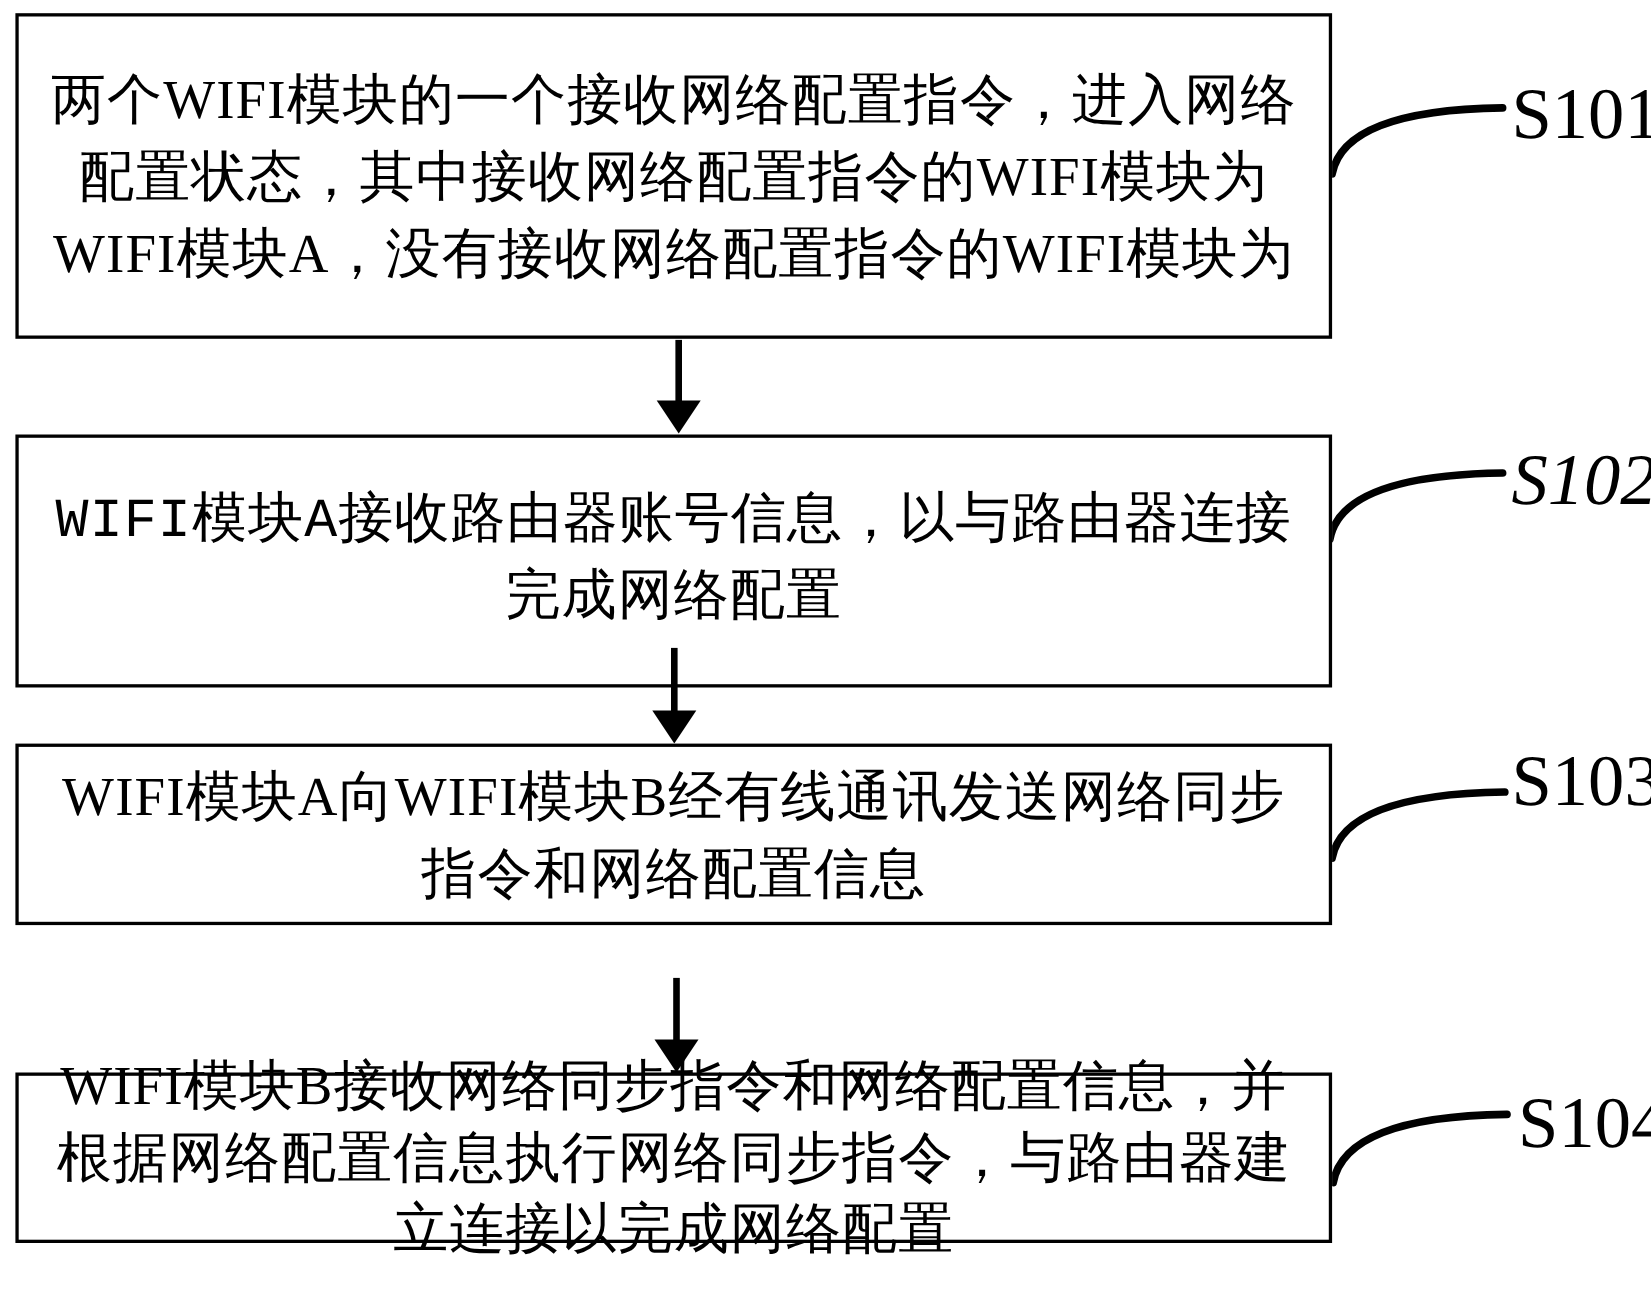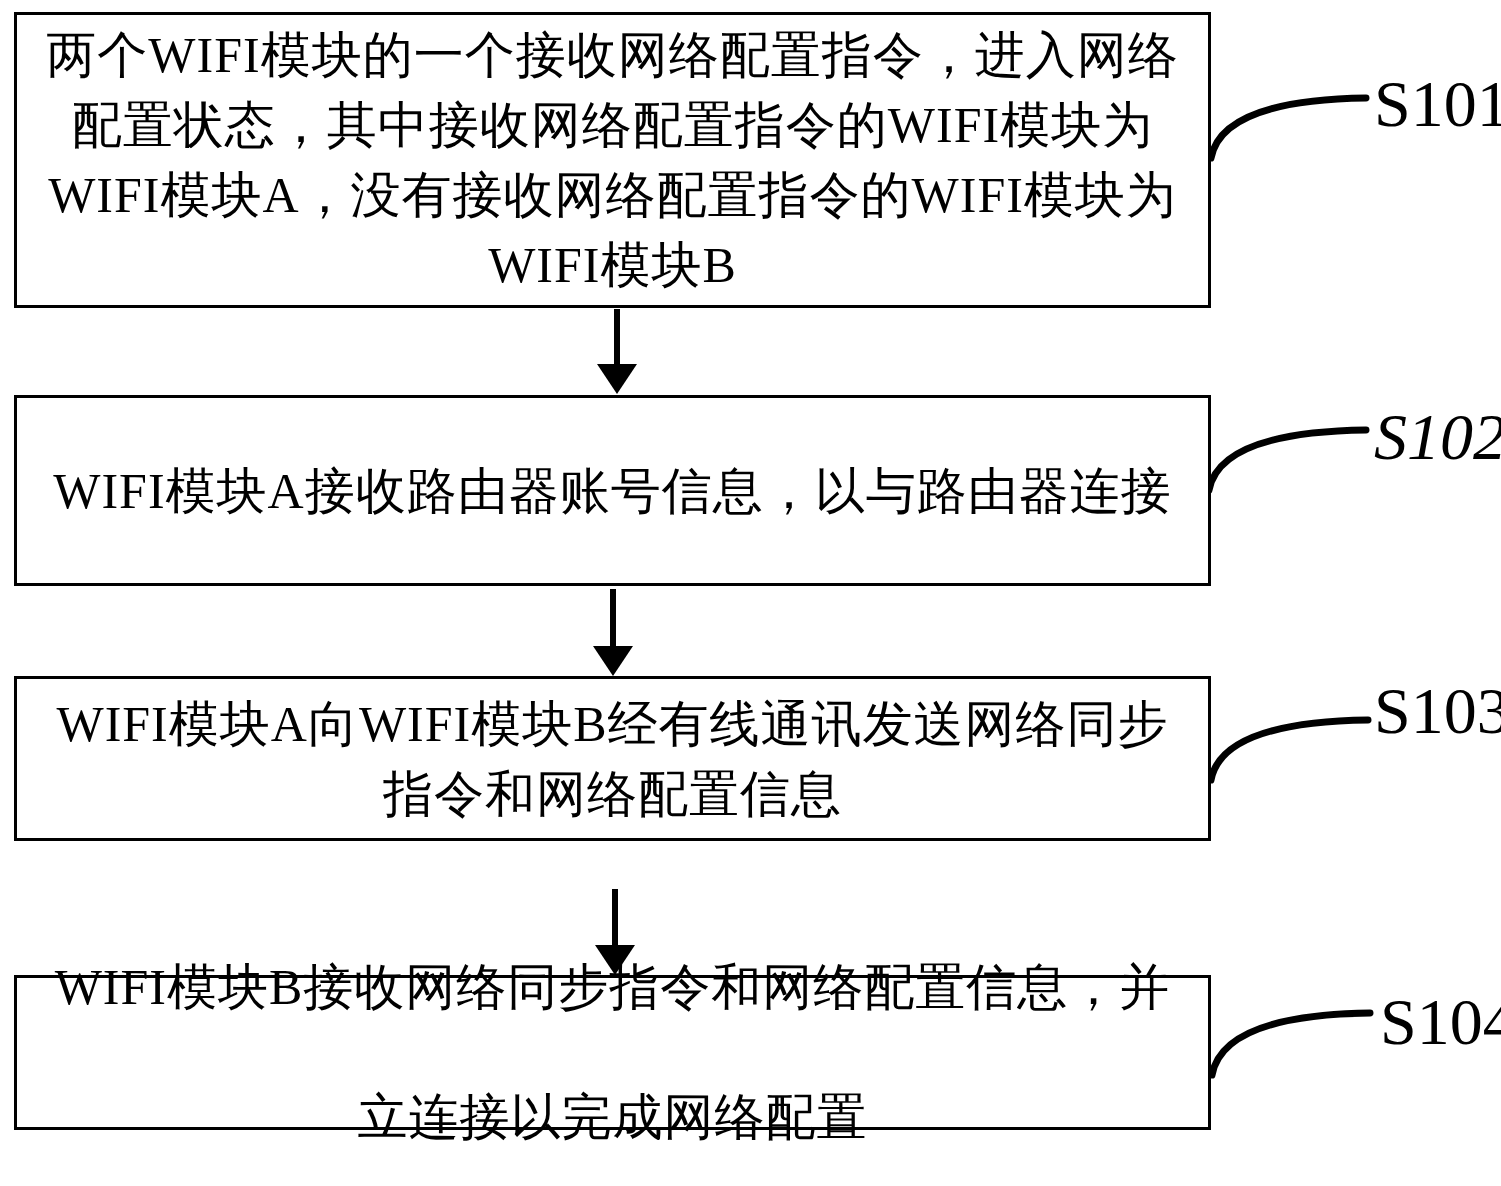--- a/index.html
+++ b/index.html
@@ -93,32 +93,32 @@
     <path class="leader" d="M1209 490 Q1220 432 1366 430"></path>
     <path class="leader" d="M1211 780 Q1222 722 1368 720"></path>
     <path class="leader" d="M1212 1075 Q1223 1015 1370 1013"></path>
   </svg>
 
   <div class="step-box box-s101" style="top:12px; height:296px;">
     <div class="box-text">
       <span>两个WIFI模块的一个接收网络配置指令，进入网络</span><br>
       <span>配置状态，其中接收网络配置指令的WIFI模块为</span><br>
       <span>WIFI模块A，没有接收网络配置指令的WIFI模块为</span><br>
-      <span>WIFI模块B</span>
     </div>
   </div>
 
   <div class="flow-arrow" style="left:597px; top:309px; height:85px;">
     <div class="arrow-stem"></div>
     <div class="arrow-head"></div>
   </div>
 
-  <div class="step-box box-s102" style="top:395px; height:191px;">
+  <div class="step-box box-s102" style="top:395px; height:230px;font-family:Liberation Mono, monospace;">
     <div class="box-text">
       <span>WIFI模块A接收路由器账号信息，以与路由器连接</span><br>
+      <span>完成网络配置</span>
     </div>
   </div>
 
   <div class="flow-arrow" style="left:593px; top:589px; height:87px;">
     <div class="arrow-stem"></div>
     <div class="arrow-head"></div>
   </div>
 
   <div class="step-box box-s103" style="top:676px; height:165px;">
     <div class="box-text">
@@ -128,21 +128,21 @@
   </div>
 
   <div class="flow-arrow" style="left:595px; top:889px; height:86px;">
     <div class="arrow-stem"></div>
     <div class="arrow-head"></div>
   </div>
 
   <div class="step-box box-s104" style="top:975px; height:155px;">
     <div class="box-text">
       <span>WIFI模块B接收网络同步指令和网络配置信息，并</span><br>
-      <br>
+      <span>根据网络配置信息执行网络同步指令，与路由器建</span><br>
       <span>立连接以完成网络配置</span>
     </div>
   </div>
 
   <div class="step-label" style="top:77px;">S101</div>
   <div class="step-label" style="top:410px;font-style:italic;">S102</div>
   <div class="step-label" style="top:684px;">S103</div>
   <div class="step-label" style="top:995px; left:1380px;">S104</div>
 
 </div>

